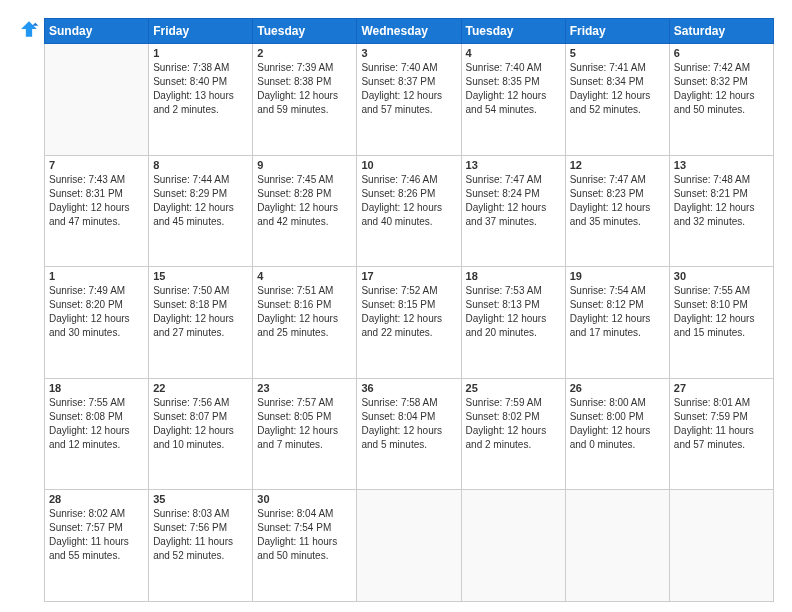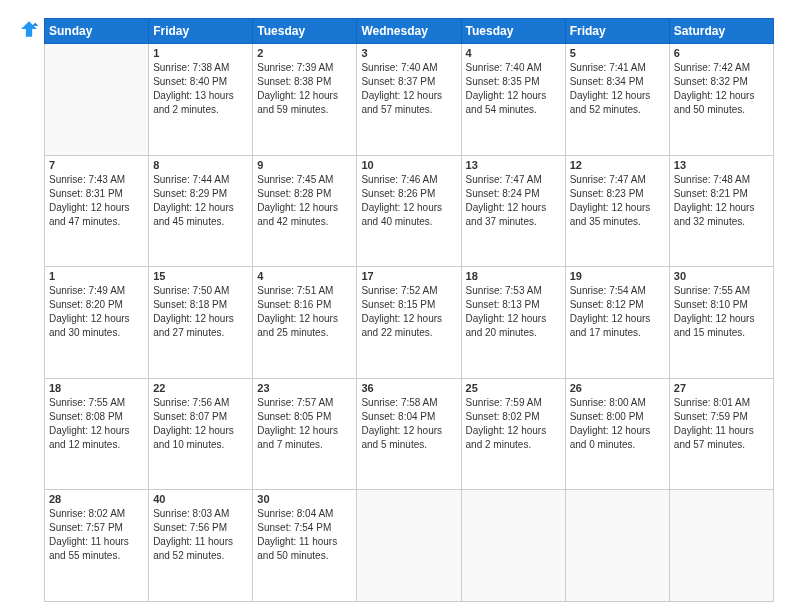--- a/index.html
+++ b/index.html
@@ -249,21 +249,21 @@
             <div class="day-num">27</div>
             <div class="day-info">Sunrise: 8:01 AM<br>Sunset: 7:59 PM<br>Daylight: 11 hours and 57 minutes.</div>
           </td>
         </tr>
         <tr>
           <td>
             <div class="day-num">28</div>
             <div class="day-info">Sunrise: 8:02 AM<br>Sunset: 7:57 PM<br>Daylight: 11 hours and 55 minutes.</div>
           </td>
           <td>
-            <div class="day-num">40</div>
+            <div class="day-num">35</div>
             <div class="day-info">Sunrise: 8:03 AM<br>Sunset: 7:56 PM<br>Daylight: 11 hours and 52 minutes.</div>
           </td>
           <td>
             <div class="day-num">30</div>
             <div class="day-info">Sunrise: 8:04 AM<br>Sunset: 7:54 PM<br>Daylight: 11 hours and 50 minutes.</div>
           </td>
           <td class="empty"></td>
           <td class="empty"></td>
           <td class="empty"></td>
           <td class="empty"></td>

